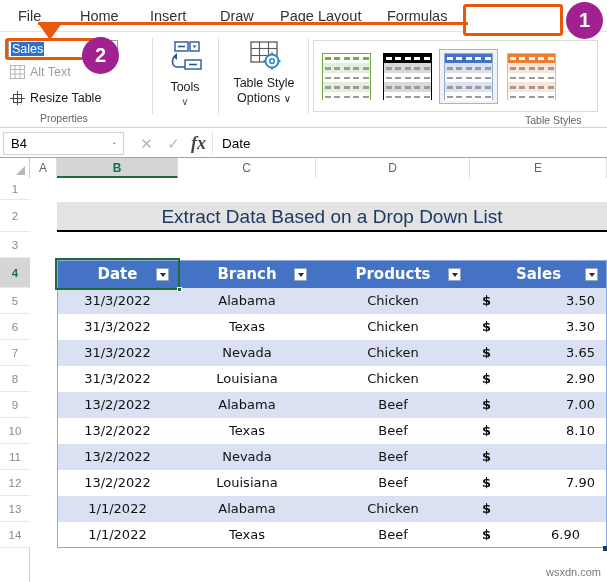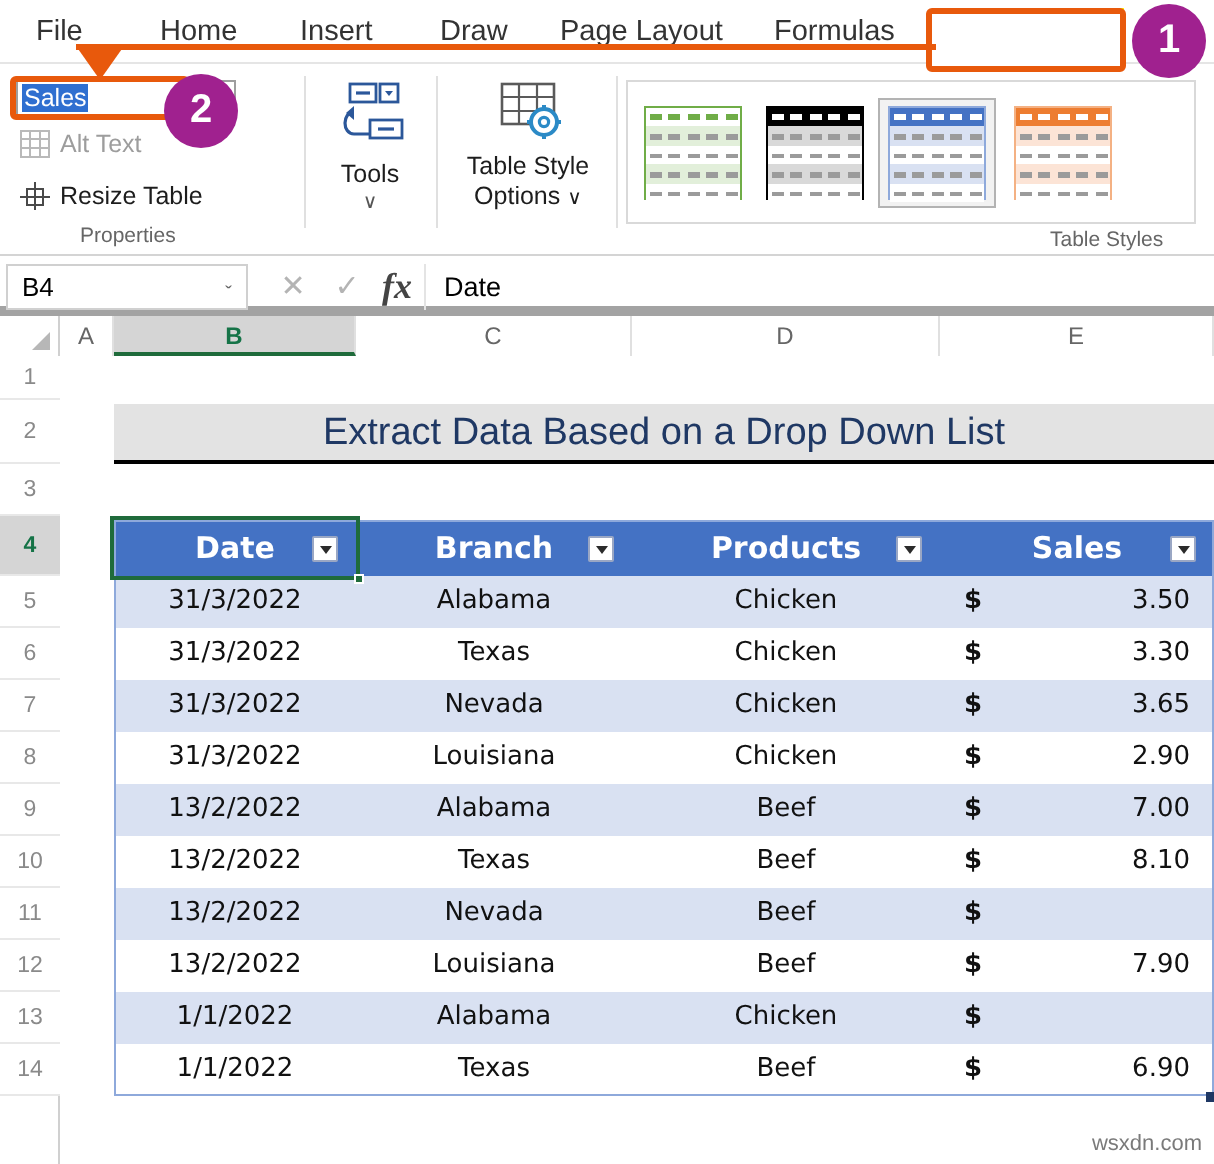--- a/index.html
+++ b/index.html
@@ -44,21 +44,21 @@
     border:1px solid #d9d9d9; background:#fff; }
   .swatch { position:absolute; top:9px; width:57px; height:53px; }
   .swatch.sel { outline:1px solid #b3b3b3; background:#f2f2f2; }
   .sw-inner { position:absolute; left:4px; top:3px; width:49px; height:47px; }
   .sw-hdr { position:absolute; left:0; top:0; width:100%; height:9px; }
   .sw-body { position:absolute; left:0; top:9px; width:100%; bottom:0; }
   .sw-cell { position:absolute; height:2.5px; }
 
   
   .formula-bar { position:absolute; left:0; top:129px; width:607px; height:29px;
-    background:#fff; border-bottom:5px solid #a3a3a3; }
+    background:#fff; border-bottom:1px solid #a3a3a3; }
   .namebox { position:absolute; left:3px; top:3px; width:121px; height:23px;
     border:1px solid #d0d0d0; background:#fff; font-size:13px; color:#000;
     line-height:21px; padding-left:7px; }
   .namebox-caret { position:absolute; right:7px; top:4px; font-size:10px; color:#666; }
   .fbtn { position:absolute; top:3px; width:25px; height:23px; text-align:center;
     line-height:23px; font-size:15px; color:#b4b4b4; }
   .fx { font-style:italic; font-family:"Liberation Serif", serif; color:#444;
     font-size:18px; font-weight:bold; }
   .fbar-input { position:absolute; left:212px; top:3px; right:3px; height:23px;
     border-left:1px solid #e4e4e4; font-size:13.5px; color:#000; line-height:23px;
@@ -477,21 +477,21 @@
             <div class="dcell c-date" style="left:0px;width:121px;line-height:26px;">1/1/2022</div>
             <div class="dcell c-branch" style="left:121px;width:138px;line-height:26px;">Alabama</div>
             <div class="dcell c-prod" style="left:259px;width:154px;line-height:26px;">Chicken</div>
             <div class="dcell c-cur" style="left:425px;width:20px;line-height:26px;">$</div>
           </div>
           <div class="drow plain" style="top:262px;height:26px;">
             <div class="dcell c-date" style="left:0px;width:121px;line-height:26px;">1/1/2022</div>
             <div class="dcell c-branch" style="left:121px;width:138px;line-height:26px;">Texas</div>
             <div class="dcell c-prod" style="left:259px;width:154px;line-height:26px;">Beef</div>
             <div class="dcell c-cur" style="left:425px;width:20px;line-height:26px;">$</div>
-            <div class="dcell c-amt" style="left:443px;width:95px;line-height:26px;">6.90</div>
+            <div class="dcell c-amt" style="left:428px;width:95px;line-height:26px;">6.90</div>
           </div>
           <div class="tbl-outline" style="left:0;top:0;width:550px;height:288px;"></div>
           <div class="tbl-corner" style="left:546px;top:286px;"></div>
           <div class="sel-border" style="left:-2px;top:-2px;width:125px;height:32px;"></div>
           <div class="sel-handle" style="left:120px;top:27px;"></div>
         </div>
     </div>
 
     <div class="watermark">wsxdn.com</div>
   </div>

